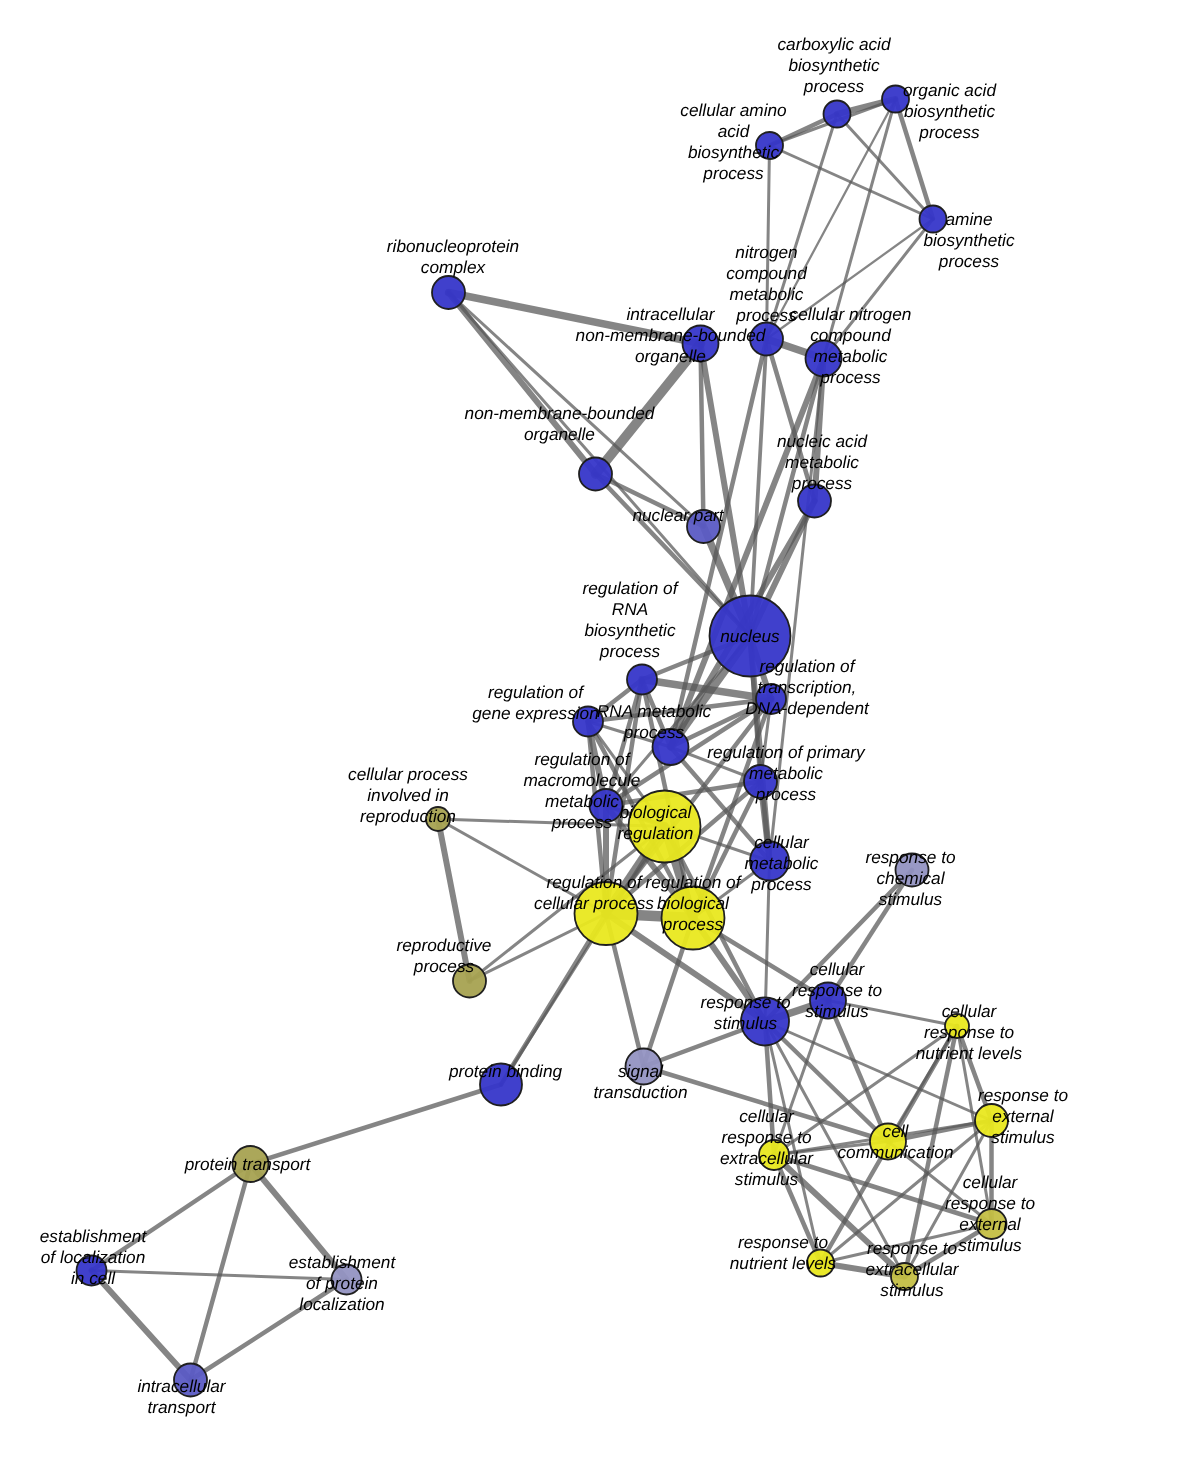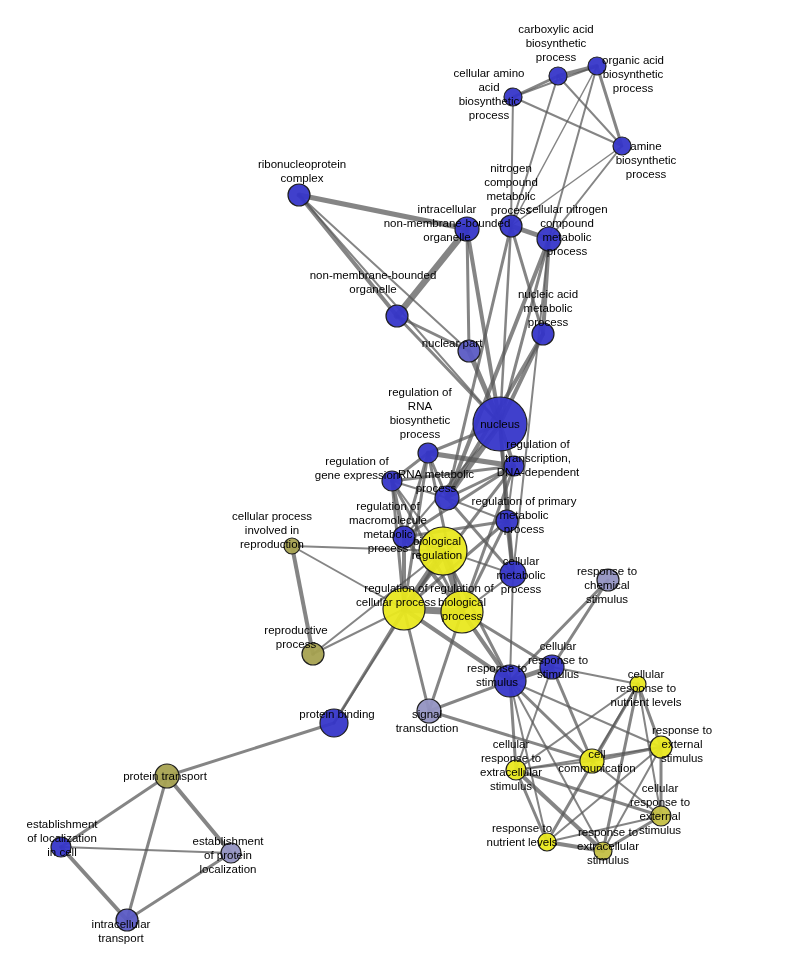--- a/index.html
+++ b/index.html
@@ -3,20 +3,21 @@
 <meta charset="utf-8">
 <style>
   html, body { margin: 0; padding: 0; background: #ffffff; }
   .stage {
     position: relative;
     width: 786px;
     height: 971px;
     background: #ffffff;
     overflow: hidden;
     font-family: "Liberation Sans", sans-serif;
+    font-style: italic;
   }
   svg { display: block; }
   .node-label {
     font-family: "Liberation Sans", sans-serif;
     font-size: 11.5px;
     fill: #000000;
     text-anchor: middle;
     pointer-events: none;
   }
   circle.node { stroke: #1f1f1f; stroke-width: 1.2; }

